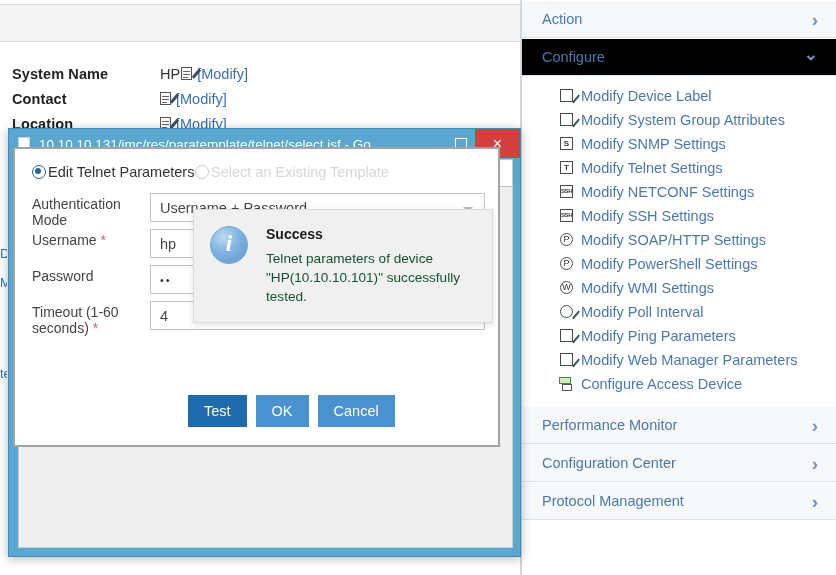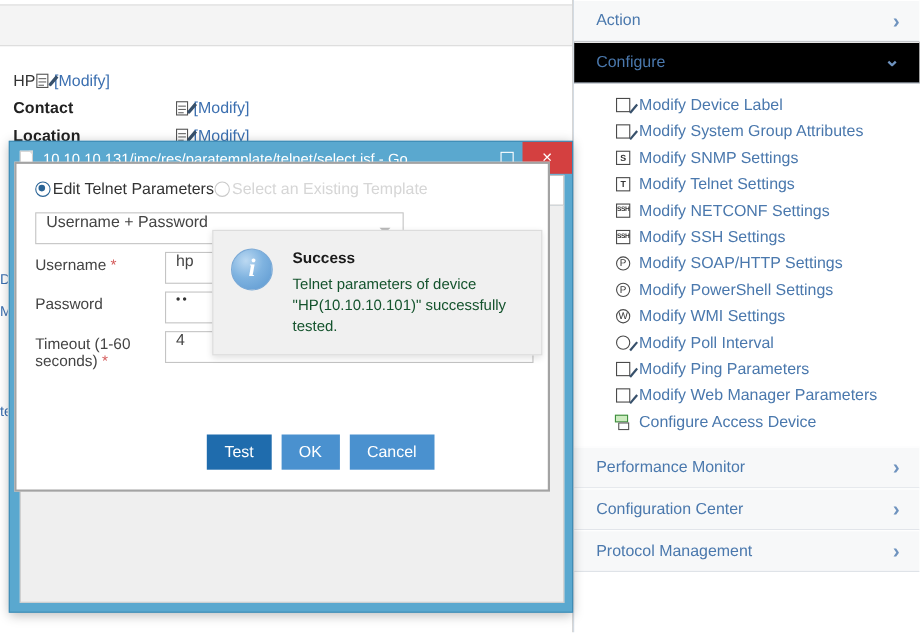--- a/index.html
+++ b/index.html
@@ -192,21 +192,21 @@
   .radio-label.dim { color: #d6d6d6; }
   .radio-row.second { left: 180px; }
 
   .field-row { position: absolute; display: flex; align-items: flex-start; }
   .field-label {
     width: 118px; font-size: 14px; color: #444; line-height: 16px; padding-top: 3px;
   }
   .req { color: #d45b5b; }
   .field-ctl {
     width: 335px; height: 29px; border: 1px solid #c4c4c4; background: #fff;
-    display: flex; align-items: flex-start; padding-left: 9px;
+    display: flex; align-items: center; padding-left: 9px;
     font-size: 14.5px; color: #444; position: relative;
   }
   .field-ctl.select::after {
     content: ""; position: absolute; right: 11px; top: 13px;
     border-left: 5px solid transparent; border-right: 5px solid transparent;
     border-top: 5px solid #b9b9b9;
   }
   .pw-dots { letter-spacing: 2px; font-size: 11px; color: #333; }
 
   .btn-row { position: absolute; left: 173px; top: 246px; display: flex; gap: 9px; }
@@ -242,20 +242,21 @@
 </head>
 <body>
 
 <div id="root">
 
   <div class="bg-page">
     <div class="bg-toolbar"></div>
     <div class="bg-rightline"></div>
 
     <div class="prop-row" style="top:62px;">
+      <div class="prop-label">System Name</div>
       <div class="prop-value">
         <span class="plain">HP</span>
         <span class="ico-edit">
           <span class="sheet"></span>
             <span class="l1"></span>
             <span class="l2"></span>
             <span class="l3"></span>
             <span class="pen"></span>
         </span>
         <span class="modify-link">[Modify]</span>
@@ -449,20 +450,21 @@
       <div class="radio-row">
         <span class="radio checked"></span>
         <span class="radio-label">Edit Telnet Parameters</span>
       </div>
       <div class="radio-row second">
         <span class="radio dim"></span>
         <span class="radio-label dim">Select an Existing Template</span>
       </div>
 
       <div class="field-row" style="left:17px; top:44px;">
+        <div class="field-label"><span>Authentication Mode</span></div>
         <div class="field-ctl select">
           <span>Username + Password</span>
         </div>
       </div>
 
       <div class="field-row" style="left:17px; top:80px;">
         <div class="field-label"><span>Username</span> <span class="req">*</span></div>
         <div class="field-ctl">
           <span>hp</span>
         </div>

